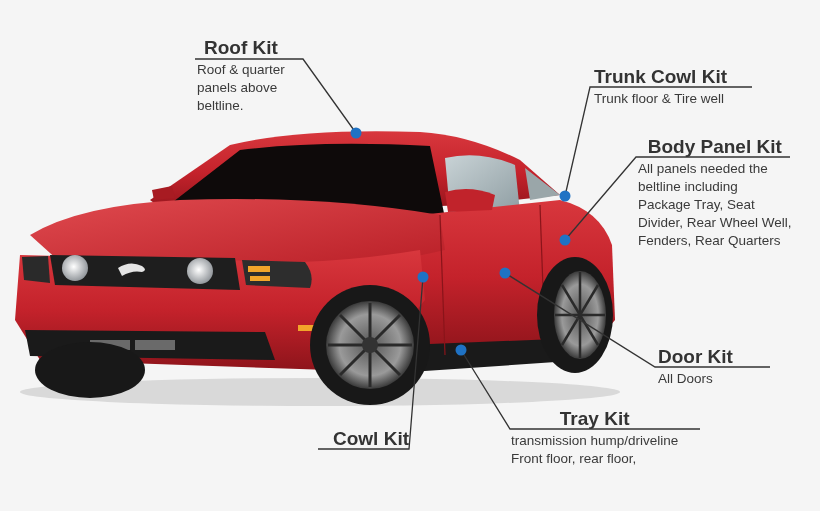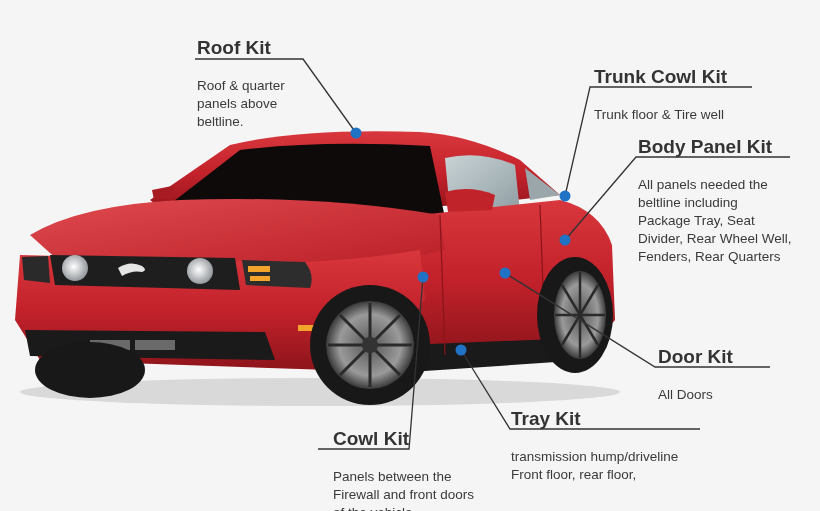--- a/index.html
+++ b/index.html
@@ -1,21 +1,21 @@
 <!DOCTYPE html>
 <html><head>
 <meta charset="utf-8">
 <style>
   html, body { margin:0; padding:0; }
   body { width:820px; height:511px; background:#f5f5f5; position:relative; overflow:hidden; font-family:"Liberation Sans", sans-serif; }
   #car { position:absolute; left:0; top:0; width:820px; height:511px; }
   #lines { position:absolute; left:0; top:0; width:820px; height:511px; pointer-events:none; }
   .callout { position:absolute; color:#333; }
-  .callout .title { font-weight:bold; font-size:19px; color:#333; line-height:22px; white-space:nowrap; }
-  .callout .desc { font-size:13.5px; color:#3a3a3a; line-height:18px; margin-top:18px; }
+  .callout .title { font-weight:bold; font-size:19px; color:#333; line-height:22px; white-space:nowrap;text-align:center; }
+  .callout .desc { font-size:13.5px; color:#3a3a3a; line-height:18px; margin-top:2px; }
   .dot { position:absolute; width:11px; height:11px; border-radius:50%; background:#1f72c4; transform:translate(-50%,-50%); cursor:pointer; }
 </style>
 </head>
 <body>
 
 <svg id="car" viewBox="0 0 820 511">
   <defs>
     <linearGradient id="bodyGrad" x1="0" y1="0" x2="0" y2="1">
       <stop offset="0" stop-color="#d8373d"></stop>
       <stop offset="0.5" stop-color="#c4222b"></stop>
@@ -155,18 +155,13 @@
 <div class="callout" style="left:511px;top:408px">
   <div class="title">Tray Kit</div>
   <div class="desc">
     <div>transmission hump/driveline</div>
     <div>Front floor, rear floor,</div>
   </div>
 </div>
 
 <div class="callout" style="left:333px;top:428px">
   <div class="title">Cowl Kit</div>
-  <div class="desc">
-    <div>Panels between the</div>
-    <div>Firewall and front doors</div>
-    <div>of the vehicle.</div>
-  </div>
 </div>
 
 </body></html>

